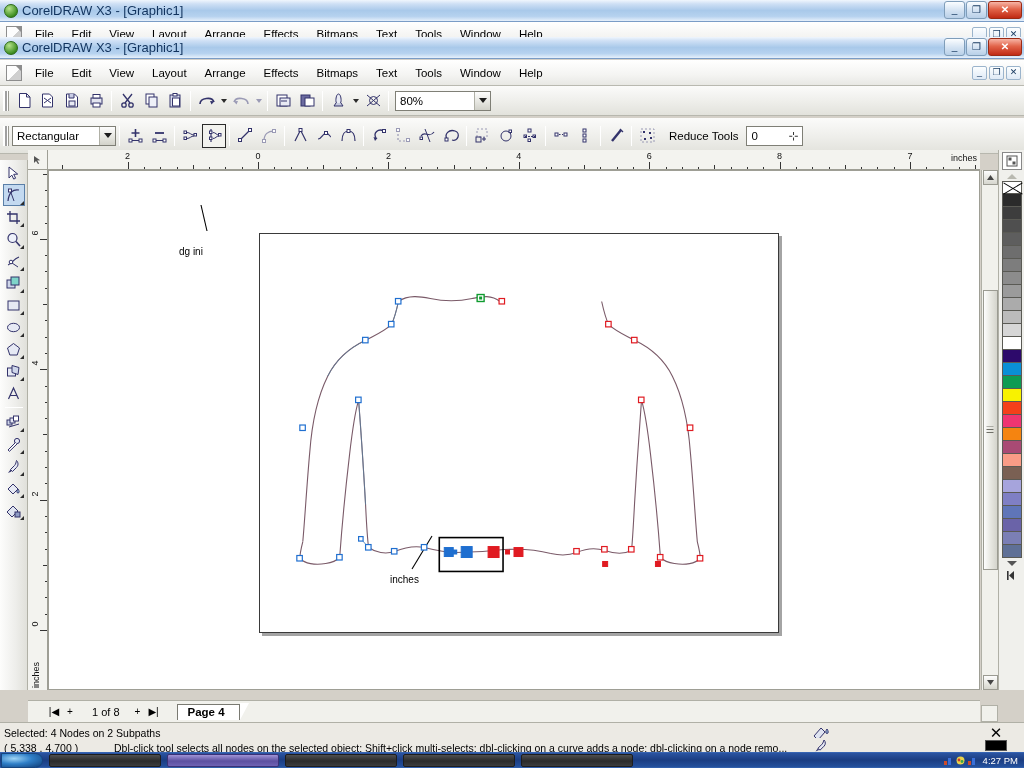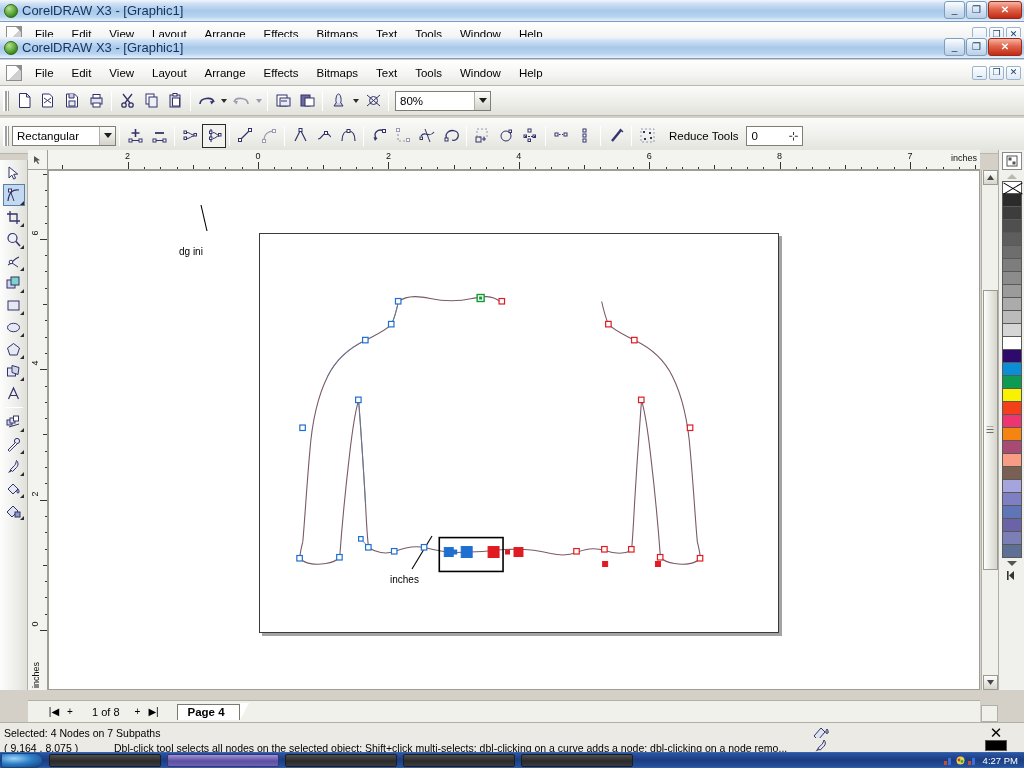--- a/index.html
+++ b/index.html
@@ -1023,24 +1023,24 @@
     <span style="margin:0 10px 0 14px;font-size:11px">1 of 8</span>
     <div class="nav-btn">+</div>
     <div class="nav-btn">▶|</div>
     <div class="tab-slant"></div>
     <div class="page-tab">Page 4</div>
     <div class="tab-slant" style="border-left:9px solid #fff;border-right:0"></div>
   </div>
 
   <div class="statusbar">
     <div class="sb-row" style="top:2px">
-      <span class="sb-cell" style="margin-left:4px;width:330px">Selected: 4 Nodes on 7 Subpaths</span>
+      <span class="sb-cell" style="margin-left:4px;width:330px">Selected: 4 Nodes on 2 Subpaths</span>
     </div>
     <div class="sb-row" style="top:17px">
-      <span class="sb-cell" style="margin-left:4px;width:110px">( 9.164 , 8.075 )</span>
+      <span class="sb-cell" style="margin-left:4px;width:110px">( 5.338 , 4.700 )</span>
       <span class="sb-cell" style="flex:1;max-width:690px">Dbl-click tool selects all nodes on the selected object; Shift+click multi-selects; dbl-clicking on a curve adds a node; dbl-clicking on a node remo...</span>
     </div>
 
     <div style="position:absolute;left:812px;top:2px">
       <svg width="20" height="13" viewBox="0 0 20 13">
           <path d="M2 11l7-8 4 4-7 8z" fill="#dfe4f1" stroke="#33336b"></path>
           <path d="M15 4c1.6 2.2 1.6 4.5 0 4.5s-1.6-2.3 0-4.5z" fill="#9fc4e8" stroke="#33336b"></path>
         </svg>
     </div>
     <div style="position:absolute;left:812px;top:16px">

